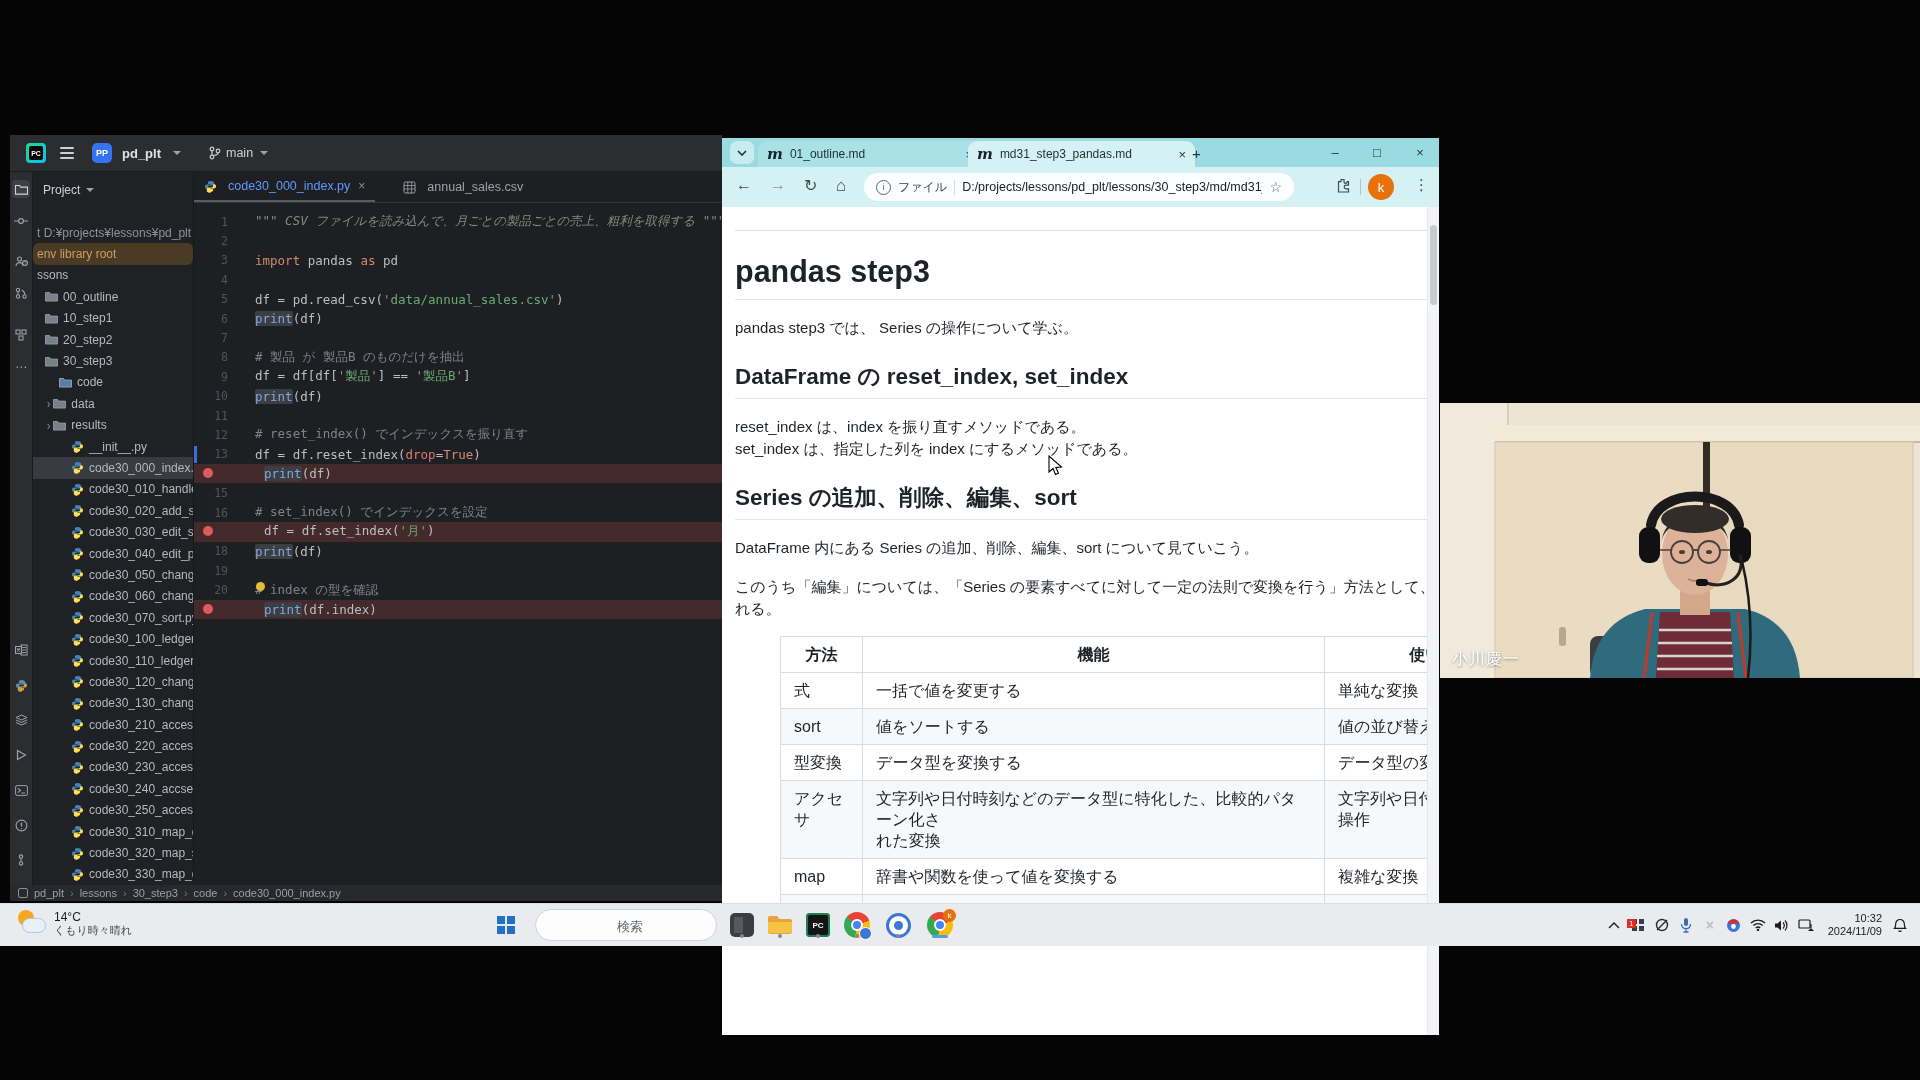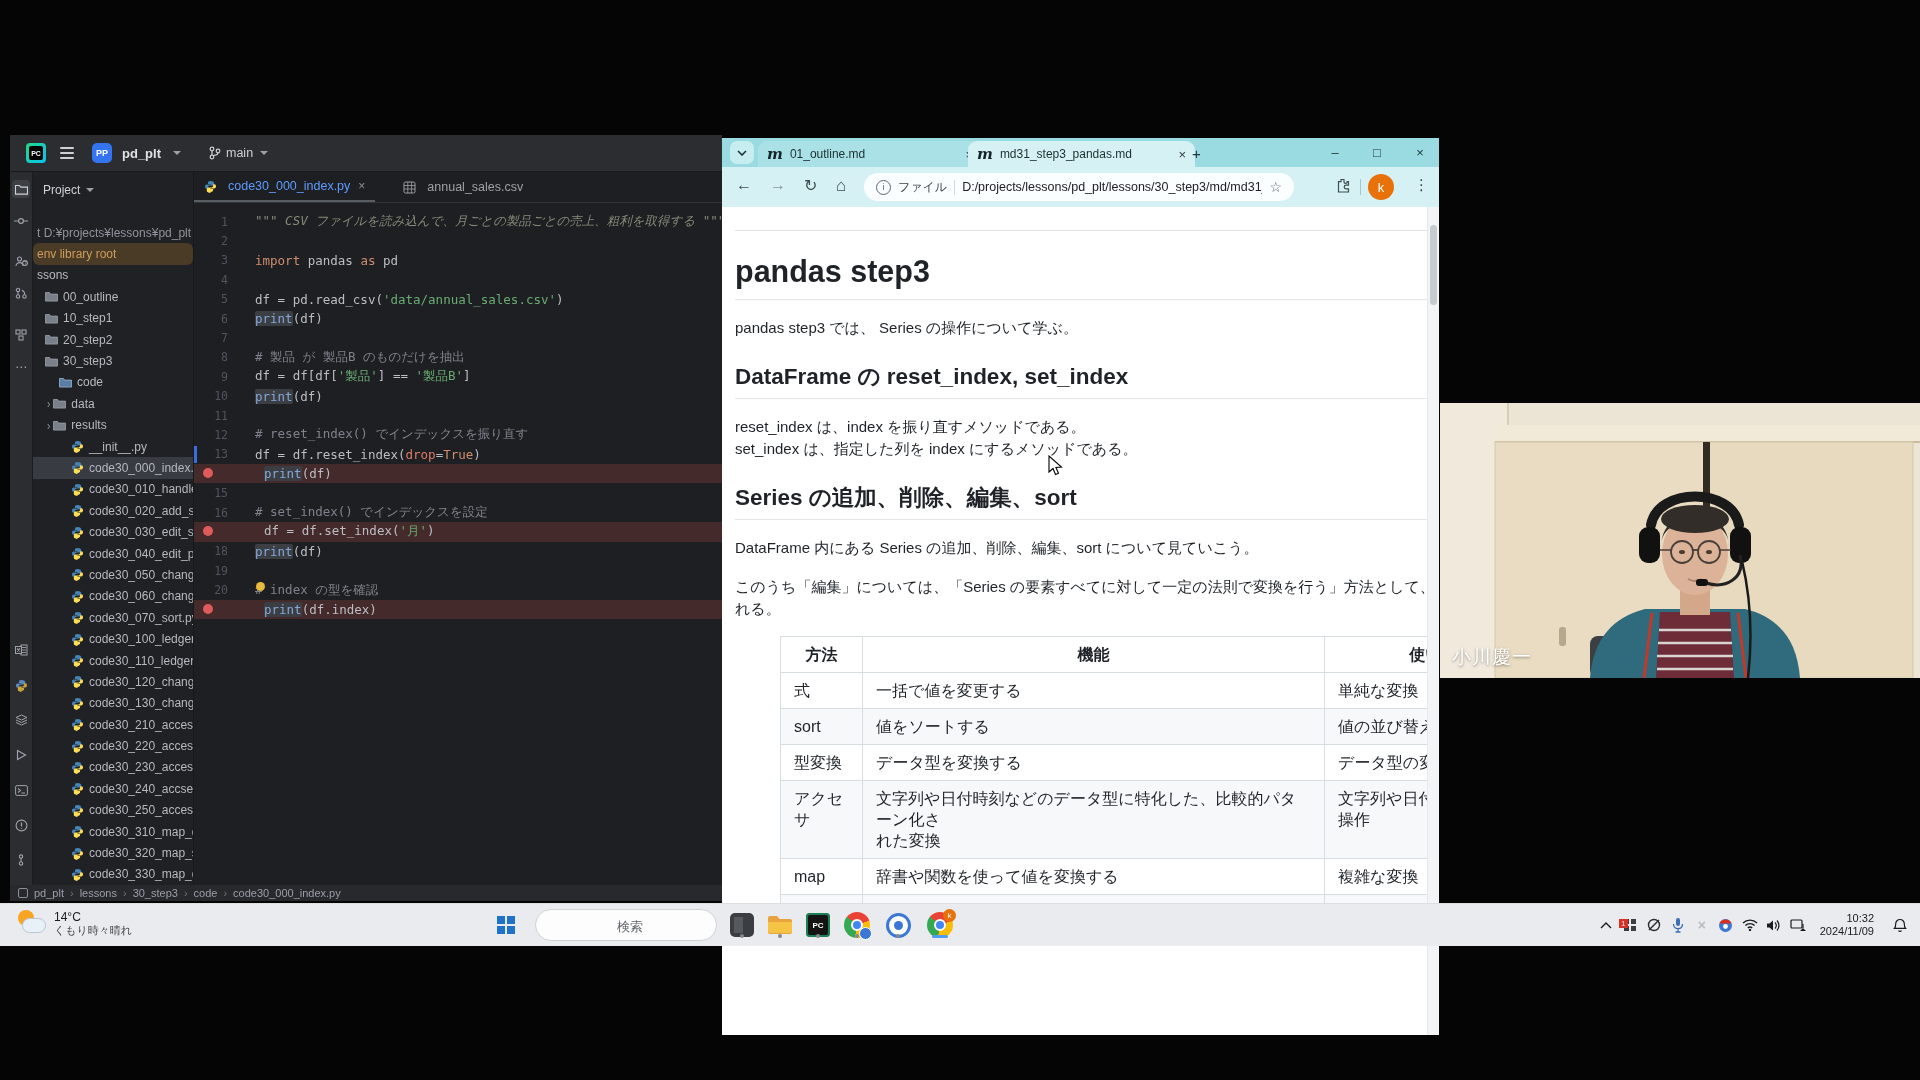--- a/index.html
+++ b/index.html
@@ -83,21 +83,21 @@
   .md h1{margin:22px 0 0;font-size:30.5px;line-height:37px;font-weight:700;padding-bottom:9px;border-bottom:1px solid #e3e6ea;}
   .md h2{margin:24px 0 0;font-size:22.5px;line-height:28px;font-weight:700;padding-bottom:7px;border-bottom:1px solid #e3e6ea;}
   .md p{margin:17px 0 0;font-size:15px;line-height:22px;}
   .md .nowrap{white-space:nowrap;overflow:hidden;}
   .md table{margin-top:16px;border-collapse:collapse;font-size:16px;table-layout:fixed;width:795px;margin-left:45px;}
   .md th,.md td{border:1px solid #d8dde2;padding:7px 13px;text-align:left;vertical-align:top;white-space:pre-line;line-height:21px;}
   .md th{text-align:center;font-weight:700;}
   .md tbody tr:nth-child(even) td{background:#f6f8fa;}
   
   #webcam{position:absolute;left:1440px;top:403px;width:480px;height:275px;overflow:hidden;background:#ece4d4;}
-  .cam-name{position:absolute;left:12px;bottom:8px;color:#fff;font-size:19px;text-shadow:0 1px 3px rgba(0,0,0,.45);letter-spacing:1px;}
+  .cam-name{position:absolute;left:12px;bottom:8px;color:#fff;font-size:16px;text-shadow:0 1px 3px rgba(0,0,0,.45);letter-spacing:1px;}
   
   #taskbar{position:absolute;left:0;top:903px;width:1920px;height:42px;background:#e9ebee;border-top:1px solid #dcdee1;}
   .weather{position:absolute;left:16px;top:4px;display:flex;align-items:center;gap:8px;}
   .w-ico{position:relative;width:30px;height:30px;}
   .w-sun{position:absolute;left:2px;top:2px;width:16px;height:16px;border-radius:50%;background:#f6a623;}
   .w-cloud{position:absolute;left:6px;top:10px;width:22px;height:13px;border-radius:8px;background:#e8f0f8;border:1px solid #b9c6d4;}
   .w-temp{font-size:12px;color:#1b1b1b;line-height:14px;}
   .w-desc{font-size:11px;color:#474747;line-height:13px;}
   .tb-ico{position:absolute;top:7px;width:28px;height:28px;display:flex;align-items:center;justify-content:center;border-radius:5px;}
   .rundot{position:absolute;bottom:1px;left:50%;transform:translateX(-50%);width:4px;height:4px;border-radius:2px;background:#85888c;}
@@ -107,21 +107,21 @@
   .autumn{width:24px;height:24px;border-radius:50%;overflow:hidden;background:linear-gradient(#cfe3f0 55%,#7da05a 55%);position:relative;}
   .autumn::before{content:"";position:absolute;left:5px;top:3px;width:14px;height:11px;border-radius:50%;background:#e07a2f;box-shadow:-3px 3px 0 -2px #c8541f;}
   .start-sq{display:grid;grid-template-columns:8px 8px;grid-template-rows:8px 8px;gap:1.5px;}
   .start-sq b{background:#2072c9;}
   .chrome-ball{width:26px;height:26px;border-radius:50%;background:conic-gradient(from -50deg,#ea4335 0 120deg,#fbbc05 120deg 240deg,#34a853 240deg 360deg);position:relative;}
   .chrome-ball::after{content:"";position:absolute;left:7px;top:7px;width:12px;height:12px;border-radius:50%;background:#4285f4;border:2px solid #fff;box-sizing:border-box;}
   .badge-k{position:absolute;right:-3px;top:-3px;width:13px;height:13px;border-radius:50%;background:#e8710a;color:#fff;font-size:8px;display:flex;align-items:center;justify-content:center;}
   .badge-blue{position:absolute;right:-2px;bottom:-2px;width:11px;height:11px;border-radius:50%;background:#3c77d6;border:1px solid #fff;}
   .tray{position:absolute;top:0;height:42px;display:flex;align-items:center;}
   .tray-ico{width:24px;display:flex;align-items:center;justify-content:center;color:#1b1b1b;}
-  .clock{text-align:right;font-size:11px;color:#1b1b1b;line-height:13px;margin:0 14px 0 10px;}
+  .clock{text-align:right;font-size:11px;color:#1b1b1b;line-height:13px;margin:0 6px 0 10px;}
   .darkapp{width:24px;height:24px;border-radius:5px;background:#3a3d41;position:relative;}
   .darkapp::after{content:"";position:absolute;left:4px;top:4px;width:9px;height:16px;background:#565a5f;}
   .pcapp{width:24px;height:24px;border-radius:4px;background:#141414;color:#fff;font-size:8px;font-weight:bold;display:flex;align-items:center;justify-content:center;box-shadow:inset 0 0 0 2px rgba(33,215,137,.55);}
   .circleapp{width:25px;height:25px;border-radius:50%;background:#fff;border:3px solid #3c77d6;box-sizing:border-box;display:flex;align-items:center;justify-content:center;}
   .circleapp b{width:9px;height:9px;border-radius:50%;background:#3c77d6;}
   .cursor{position:absolute;z-index:50;}
 </style>
 </head>
 <body>
 

